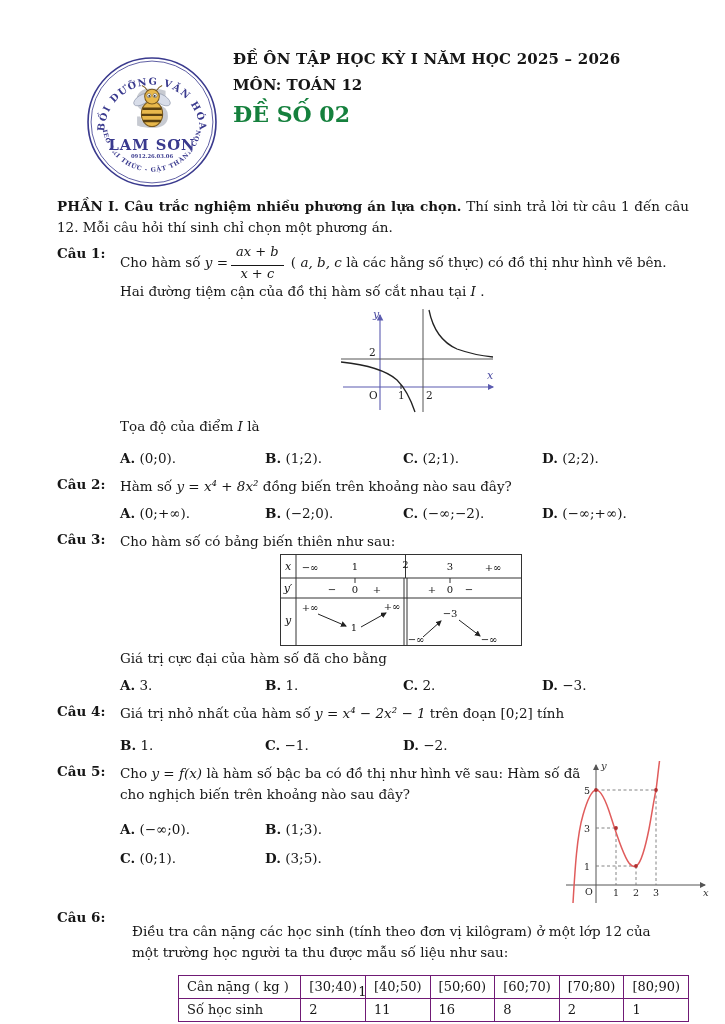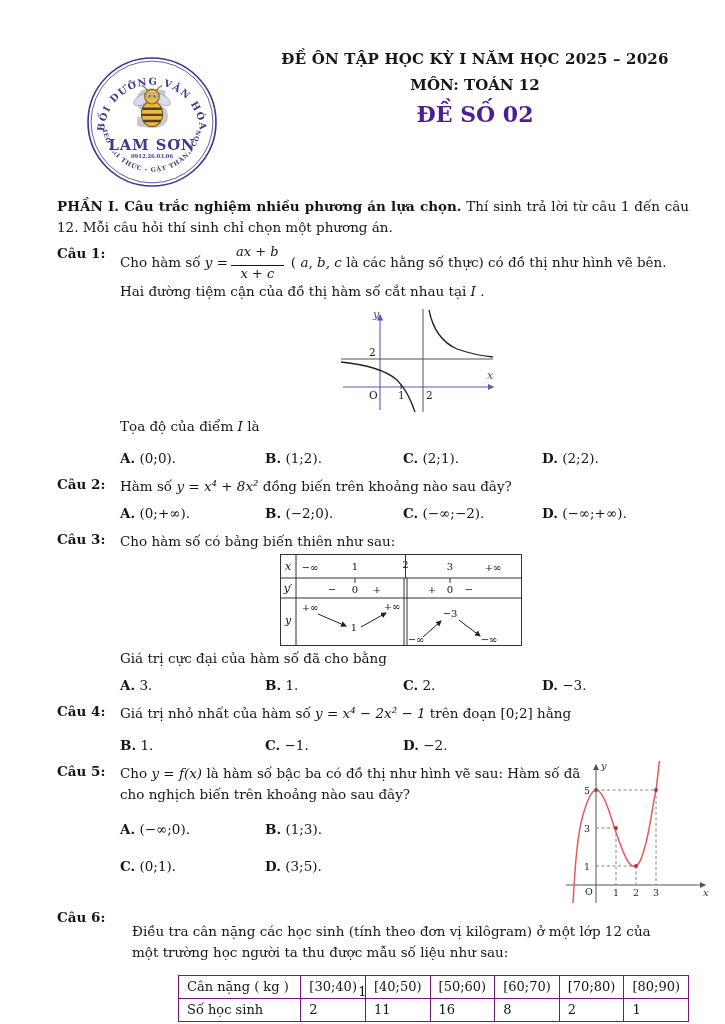--- a/index.html
+++ b/index.html
@@ -2,38 +2,38 @@
 <html lang="vi"><head>
 <meta charset="utf-8">
 <style>
   html,body { margin:0; padding:0; background:#fff; }
   .page {
     position:relative; width:725px; height:1024px; background:#fff;
     font-family:"DejaVu Serif","Liberation Serif",serif;
     font-size:13.5px; color:#161616; overflow:hidden;
   }
   
-  .hdr { position:absolute; top:50px; left:250px; width:450px; text-align:center; }
+  .hdr { position:absolute; top:50px; left:233px; width:450px; text-align:left; }
   .hdr .l1 { font-weight:700; font-size:15px; letter-spacing:.2px; }
   .hdr .l2 { font-weight:700; font-size:15px; margin-top:8px; }
-  .hdr .l3 { font-weight:700; font-size:22px; margin-top:7px; color:#4c1d95; }
+  .hdr .l3 { font-weight:700; font-size:22px; margin-top:7px; color:#15803d; }
   .logo { position:absolute; top:56px; left:86px; }
   
   .content { position:absolute; top:196px; left:57px; width:632px; }
   .intro { text-align:justify; line-height:1.55; }
   .q { display:flex; align-items:flex-start; margin-top:7px; }
   .qlabel { flex:0 0 63px; font-weight:700; }
   .qbody { flex:1; line-height:1.55; }
   .m { font-style:italic; }
   .frac { display:inline-block; text-align:center; vertical-align:middle; font-style:italic; margin:0 3px; line-height:1.1; font-size:13px; }
   .frac .fn { display:block; padding:0 5px 6px; border-bottom:1px solid #161616; }
   .frac .fd { display:block; padding:1px 5px 0; }
   .opts { display:grid; grid-template-columns:145px 138px 139px 1fr; margin-top:6px; }
   .opts.gap { margin-top:11px; }
-  .opts2 { display:grid; grid-template-columns:145px 170px; row-gap:17px; margin-top:14px; width:330px; }
+  .opts2 { display:grid; grid-template-columns:145px 170px; row-gap:9px; margin-top:14px; width:330px; }
   .opt b { font-weight:700; }
   .subline { margin-top:3px; }
   .g1wrap { margin:5px 0 3px 215px; line-height:0; }
   .bbtwrap { margin:2px 0 2px 160px; line-height:0; }
   .q5body { position:relative; min-height:134px; }
   .q5text { max-width:462px; }
   .g5wrap { position:absolute; left:441px; top:-6px; line-height:0; }
   .ftable { border-collapse:collapse; margin:5px 0 3px 58px; font-size:13px; }
   .ftable td { border:1px solid #701a75; text-align:left; padding:1px 8px; }
   .ftable td.first { width:128px; }
@@ -194,21 +194,21 @@
           <span class="opt"><b>B.</b> <span>1.</span></span>
           <span class="opt"><b>C.</b> <span>2.</span></span>
           <span class="opt"><b>D.</b> <span>−3.</span></span>
         </div>
       </div>
     </div>
 
     <div class="q">
       <div class="qlabel">Câu 4:</div>
       <div class="qbody">
-        <p style="margin:0"><span>Giá trị nhỏ nhất của hàm số </span><span class="m">y = x⁴ − 2x² − 1</span><span> trên đoạn </span><span>[0;2]</span><span> hằng</span></p>
+        <p style="margin:0"><span>Giá trị nhỏ nhất của hàm số </span><span class="m">y = x⁴ − 2x² − 1</span><span> trên đoạn </span><span>[0;2]</span><span> tính</span></p>
         <div class="opts gap">
           <span class="opt"><b>B.</b> <span>1.</span></span>
           <span class="opt"><b>C.</b> <span>−1.</span></span>
           <span class="opt"><b>D.</b> <span>−2.</span></span>
         </div>
       </div>
     </div>
 
     <div class="q">
       <div class="qlabel">Câu 5:</div>

